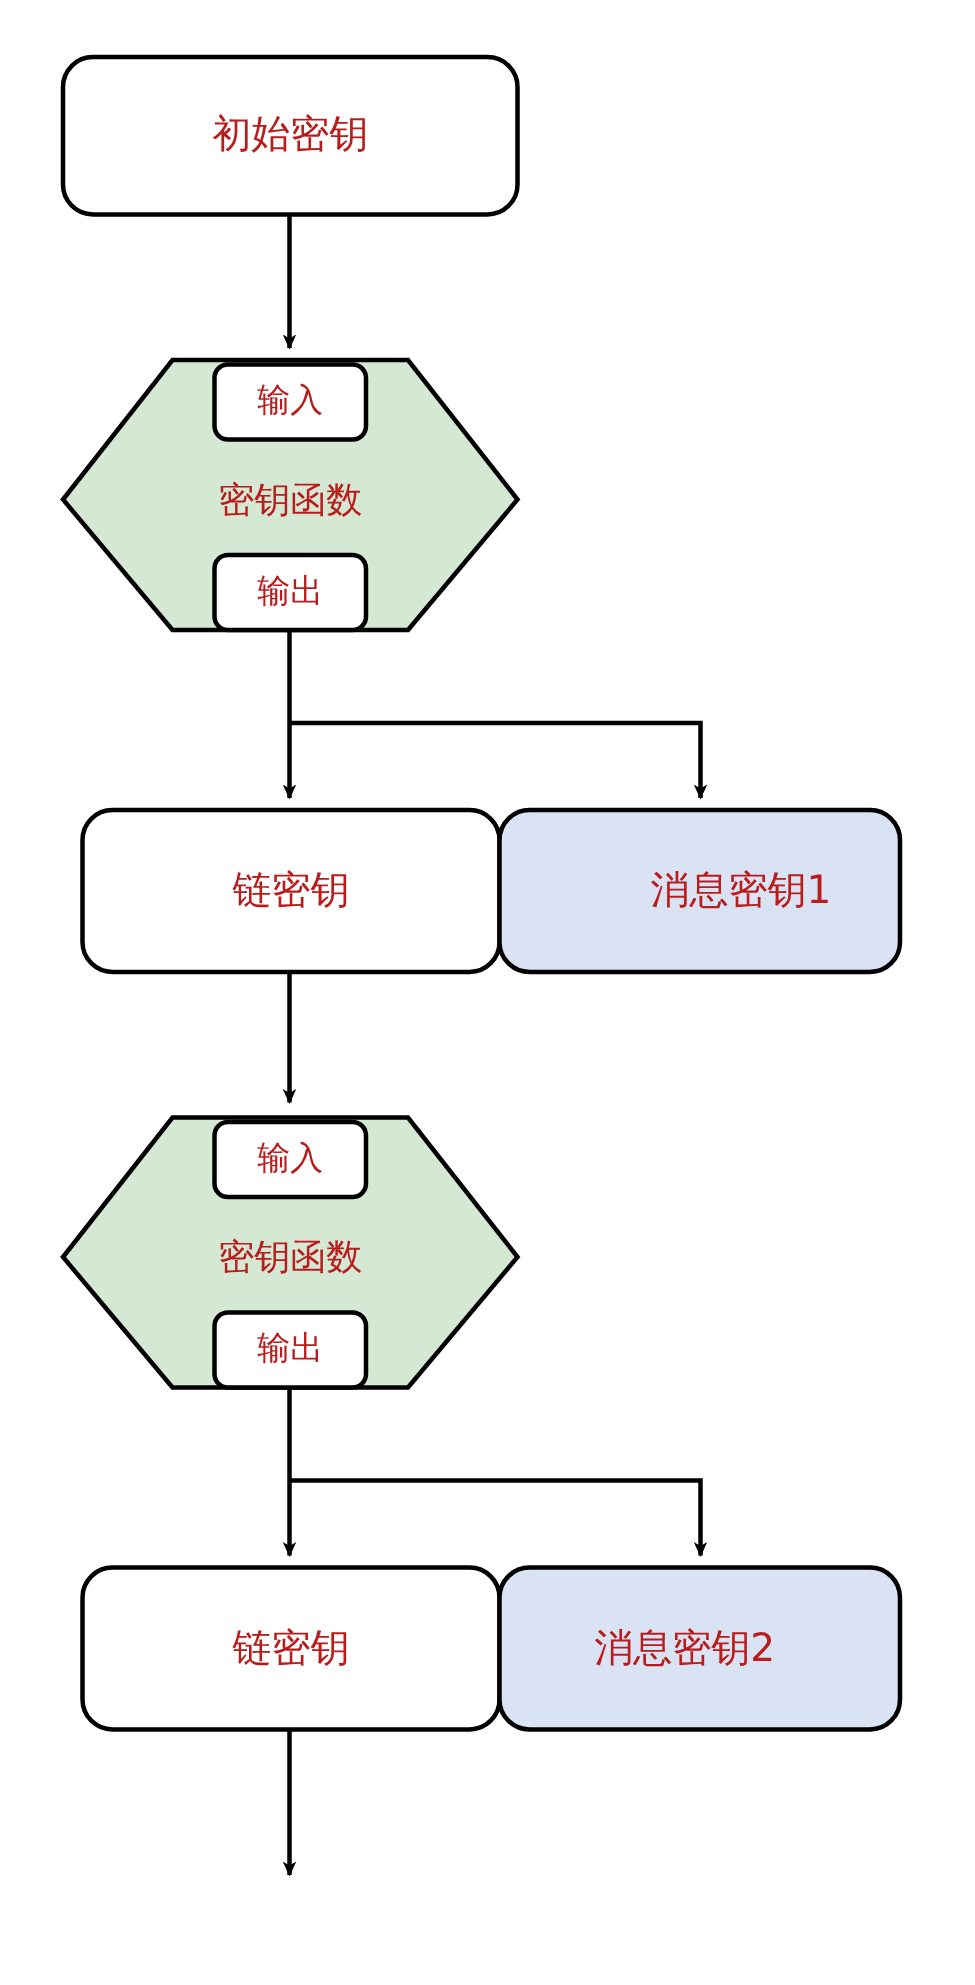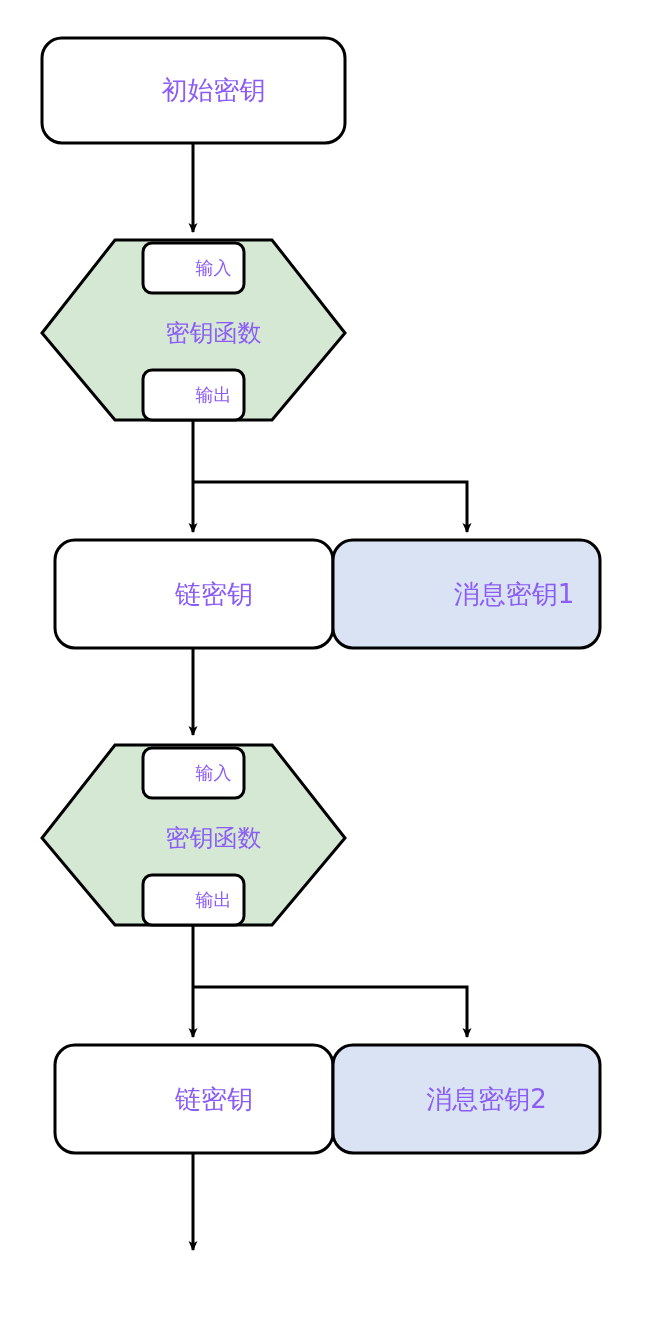--- a/index.html
+++ b/index.html
@@ -24,29 +24,28 @@
     top: 0;
     width: 650px;
     height: 1323px;
   }
   .node-label {
     position: absolute;
     display: flex;
     align-items: center;
     justify-content: center;
     text-align: center;
-    color: #8b5cf6;
+    color: #b91c1c;
     line-height: 1.1;
     pointer-events: none;
     white-space: nowrap;
-    margin-left: 20px;
   }
   .label-lg { font-size: 26px; }
   .label-md { font-size: 24px; }
-  .label-sm { font-size: 18px; }
+  .label-sm { font-size: 22px; }
 </style>
 </head>
 <body>
 
 <div id="diagram-root">
 
   <svg id="diagram-svg" viewBox="0 0 650 1323">
     <defs>
       <marker id="arrowhead" markerWidth="12" markerHeight="12" refX="9" refY="5" orient="auto" markerUnits="userSpaceOnUse">
         <path d="M0,0.5 L10,5 L0,9.5 L2.6,5 Z" fill="#000000"></path>
@@ -99,15 +98,15 @@
   <div class="node-label label-lg" style="left:333px; top:540px; width:322px; height:108px;">消息密钥1</div>
 
   <div class="node-label label-sm" style="left:143px; top:748px; width:101px; height:50px;">输入</div>
 
   <div class="node-label label-md" style="left:92px; top:810px; width:203px; height:56px;">密钥函数</div>
 
   <div class="node-label label-sm" style="left:143px; top:875px; width:101px; height:50px;">输出</div>
 
   <div class="node-label label-lg" style="left:55px; top:1045px; width:278px; height:108px;">链密钥</div>
 
-  <div class="node-label label-lg" style="left:333px; top:1045px; width:267px; height:108px;">消息密钥2</div>
+  <div class="node-label label-lg" style="left:323px; top:1045px; width:267px; height:108px;">消息密钥2</div>
 
 </div>
 
 </body></html>

